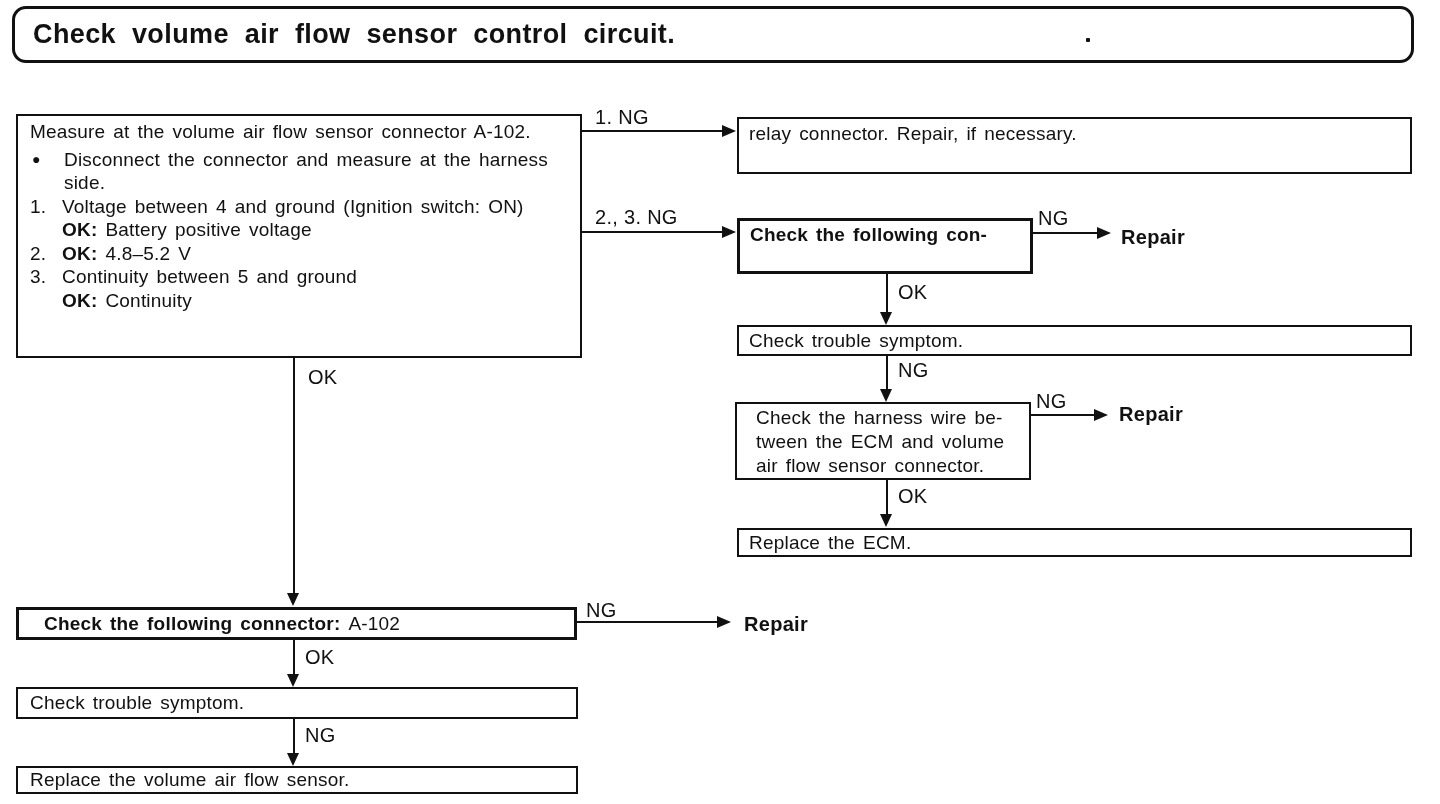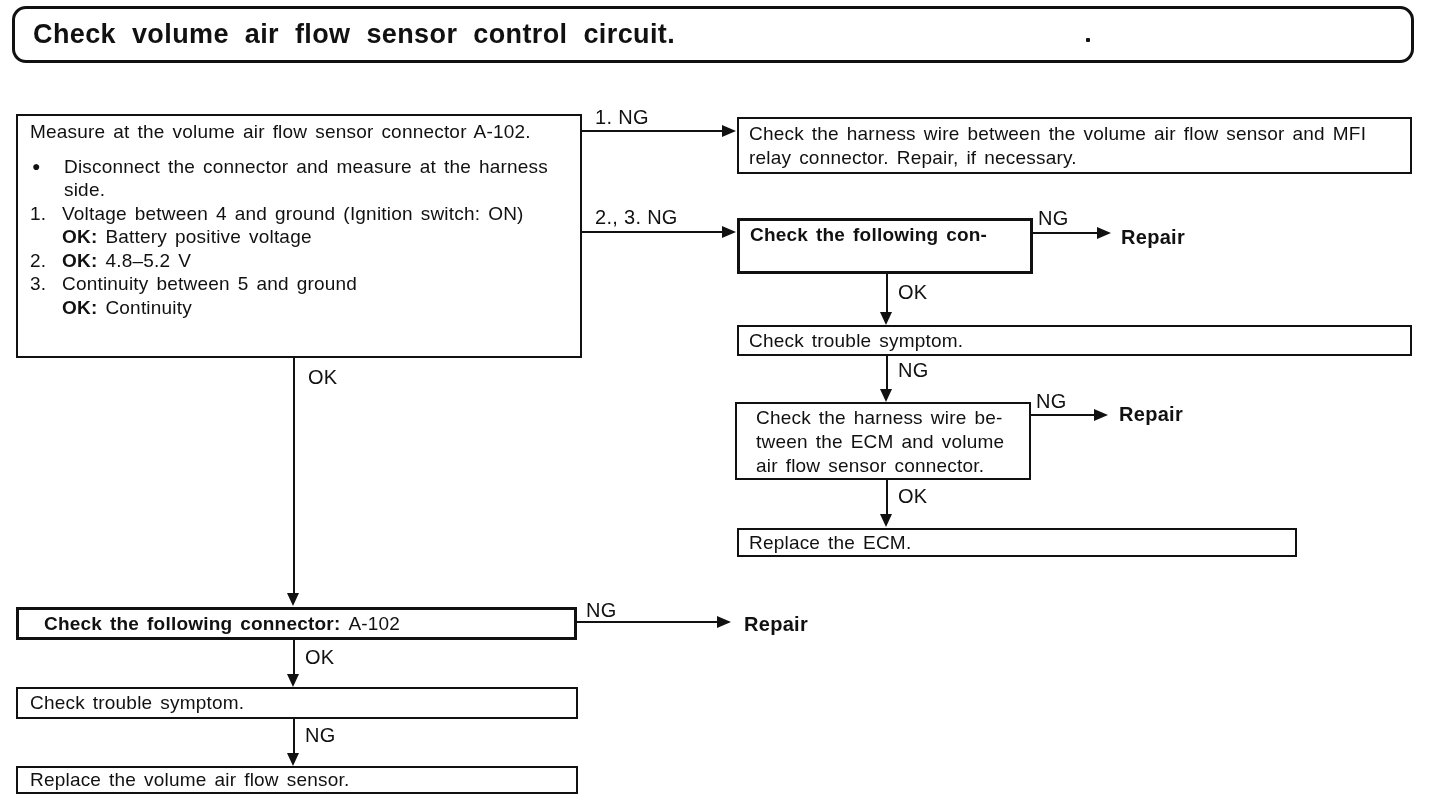--- a/index.html
+++ b/index.html
@@ -81,21 +81,21 @@
 <body>
 
 <div class="stage">
 
   <div class="box thick title-box" style="left:12px; top:6px; width:1402px; height:57px;border-radius:14px;">
     <span>Check volume air flow sensor control circuit.</span>
   </div>
   <div class="speck" style="left:1086px; top:38px;"></div>
 
   <div class="box" style="left:16px; top:114px; width:566px; height:244px; padding:4px 6px 0 12px;">
-    <div style="margin-bottom:11px;">Measure at the volume air flow sensor connector A-102.</div>
+    <div style="margin-bottom:4px;">Measure at the volume air flow sensor connector A-102.</div>
     <div class="row">
       <span class="marker">●</span>
       <div class="body">Disconnect the connector and measure at the harness side.</div>
     </div>
     <div class="row">
       <span class="num">1.</span>
       <div class="body">
         <div>Voltage between 4 and ground (Ignition switch: ON)</div>
         <div><span class="bold">OK:</span> <span>Battery positive voltage</span></div>
       </div>
@@ -113,21 +113,20 @@
         <div><span class="bold">OK:</span> <span>Continuity</span></div>
       </div>
     </div>
   </div>
 
   <div class="hline" style="left:582px; top:130px; width:140px;"></div>
   <div class="ah-right" style="left:722px; top:125px;"></div>
   <div class="lbl" style="left:595px; top:106px;">1. NG</div>
 
   <div class="box pad" style="left:737px; top:117px; width:675px; height:57px;">
-    <div class="nowrap">Check the harness wire between the volume air flow sensor and MFI</div>
     <div class="nowrap">relay connector. Repair, if necessary.</div>
   </div>
 
   <div class="hline" style="left:582px; top:231px; width:140px;"></div>
   <div class="ah-right" style="left:722px; top:226px;"></div>
   <div class="lbl" style="left:595px; top:206px;">2., 3. NG</div>
 
   <div class="box thick bold" style="left:737px; top:218px; width:296px; height:56px; padding:2px 8px 0 10px; line-height:24px;">
     <div class="nowrap">Check the following con-</div>
   </div>
@@ -157,21 +156,21 @@
 
   <div class="hline" style="left:1031px; top:414px; width:63px;"></div>
   <div class="ah-right" style="left:1094px; top:409px;"></div>
   <div class="lbl" style="left:1036px; top:390px;">NG</div>
   <div class="lbl repair" style="left:1119px; top:403px;">Repair</div>
 
   <div class="vline" style="left:886px; top:480px; height:36px;"></div>
   <div class="ah-down" style="left:880px; top:514px;"></div>
   <div class="lbl" style="left:898px; top:485px;">OK</div>
 
-  <div class="box vcenter" style="left:737px; top:528px; width:560px; height:29px;">
+  <div class="box vcenter" style="left:737px; top:528px; width:675px; height:29px;">
     <span>Replace the ECM.</span>
   </div>
 
   <div class="vline" style="left:293px; top:358px; height:236px;"></div>
   <div class="ah-down" style="left:287px; top:593px;"></div>
   <div class="lbl" style="left:308px; top:366px;">OK</div>
 
   <div class="box thick vcenter" style="left:16px; top:607px; width:561px; height:33px; padding-left:25px;">
     <span class="bold">Check the following connector:</span>&nbsp;<span>A-102</span>
   </div>

